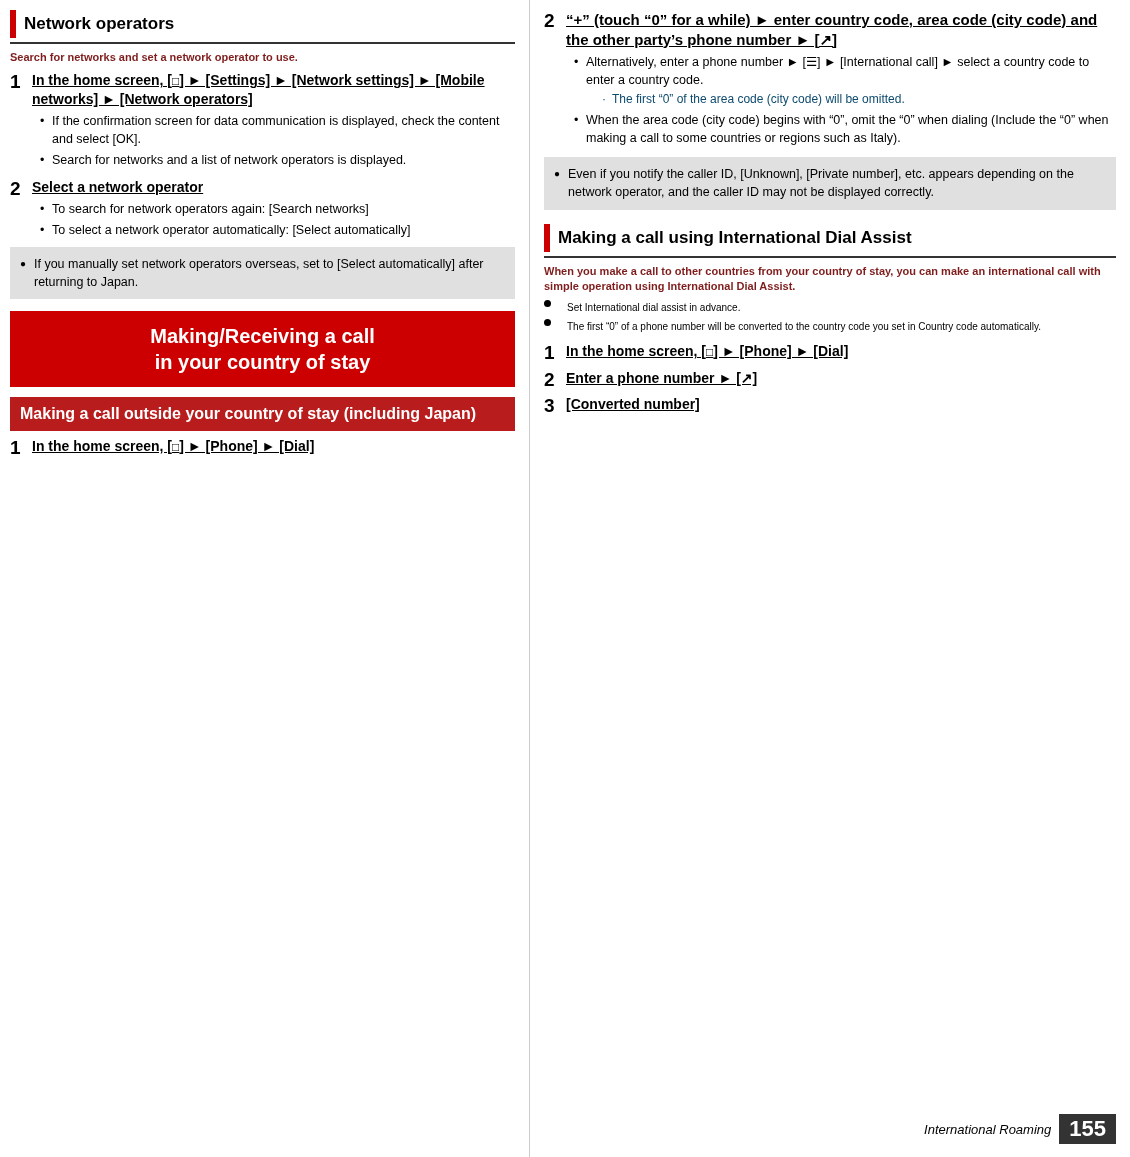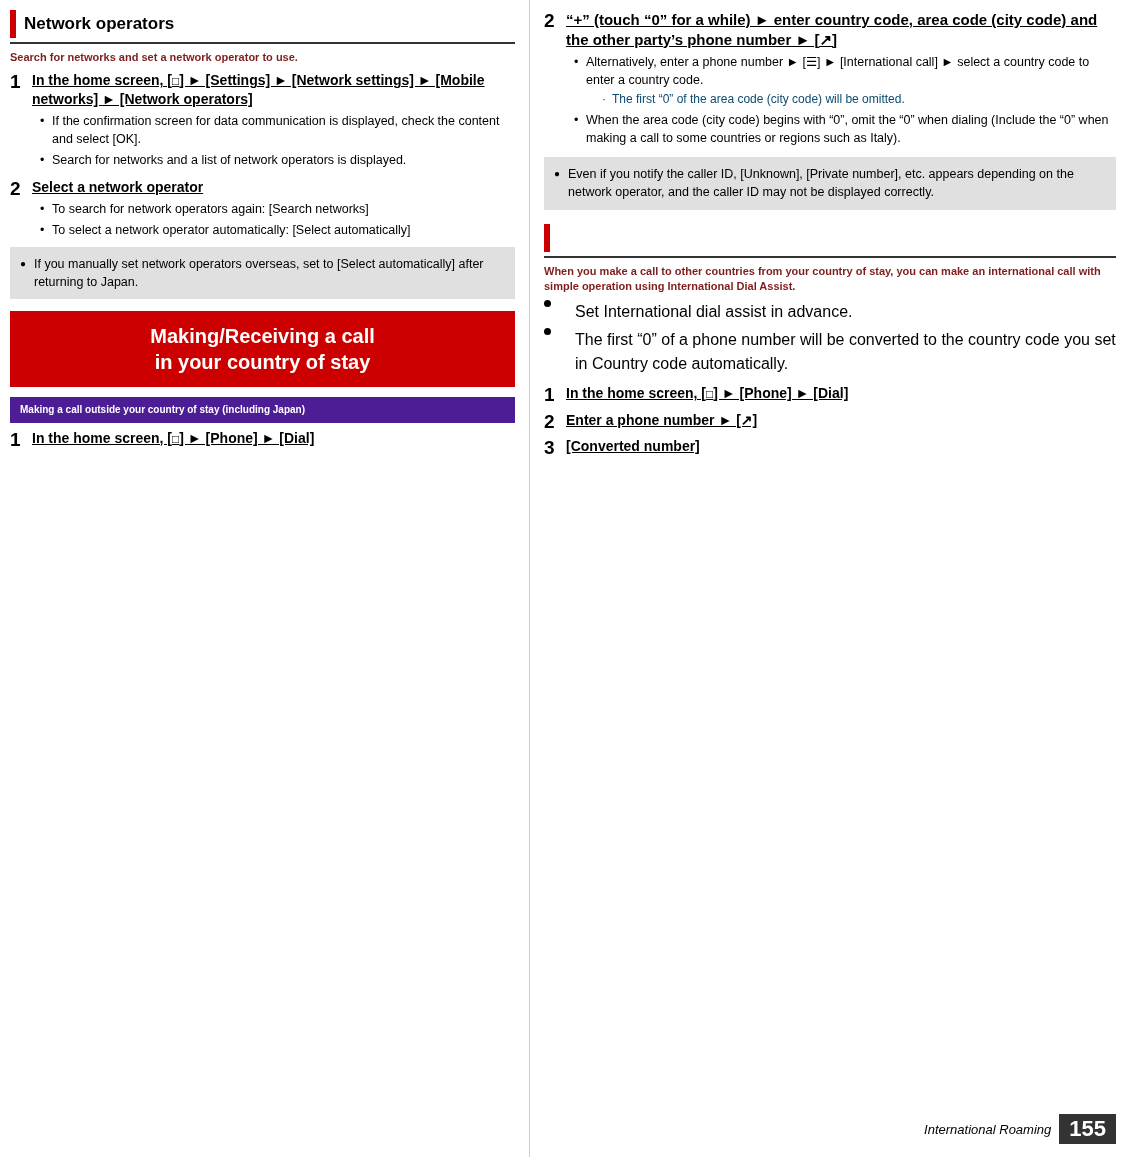--- a/index.html
+++ b/index.html
@@ -148,24 +148,24 @@
       border-radius: 0;
     }
     .red-banner-text {
       font-size: 20px;
       font-weight: bold;
       line-height: 1.3;
       text-align: center;
     }
     
     .subsection-header {
-      background: #4c1d95;
+      background: #b91c1c;
       color: #fff;
       padding: 6px 10px;
-      font-size: 10px;
+      font-size: 16px;
       font-weight: bold;
       margin-bottom: 6px;
       line-height: 1.35;
     }
     
     .page-footer {
       position: absolute;
       bottom: 13px;
       right: 14px;
       display: flex;
@@ -187,27 +187,27 @@
     .dot-bullet-inline {
       display: inline-block;
       width: 7px;
       height: 7px;
       background: #000;
       border-radius: 50%;
       margin-right: 4px;
       vertical-align: middle;
     }
     .note-inline {
-      font-size: 16px;
+      font-size: 10px;
       line-height: 1.5;
       margin-bottom: 4px;
       color: #000;
       display: flex;
       align-items: flex-start;
-      gap: 20px;
+      gap: 12px;
     }
     .note-inline-text {
       flex: 1;
     }
   </style>
 </head>
 <body>
 
 <div class="page-container">
 
@@ -295,20 +295,21 @@
       </div>
     </div>
 
     <div class="note-box">
       <p>Even if you notify the caller ID, [Unknown], [Private number], etc. appears depending on the network operator, and the caller ID may not be displayed correctly.</p>
     </div>
 
     <div style="margin-top:14px;">
       <div class="section-header">
         <div class="section-header-bar"></div>
+        <span class="section-header-text">Making a call using International Dial Assist</span>
       </div>
 
       <p class="subtitle">When you make a call to other countries from your country of stay, you can make an international call with simple operation using International Dial Assist.</p>
 
       <div class="note-inline">
         <span class="dot-bullet-inline"></span>
         <span class="note-inline-text">Set International dial assist in advance.</span>
       </div>
       <div class="note-inline">
         <span class="dot-bullet-inline"></span>

